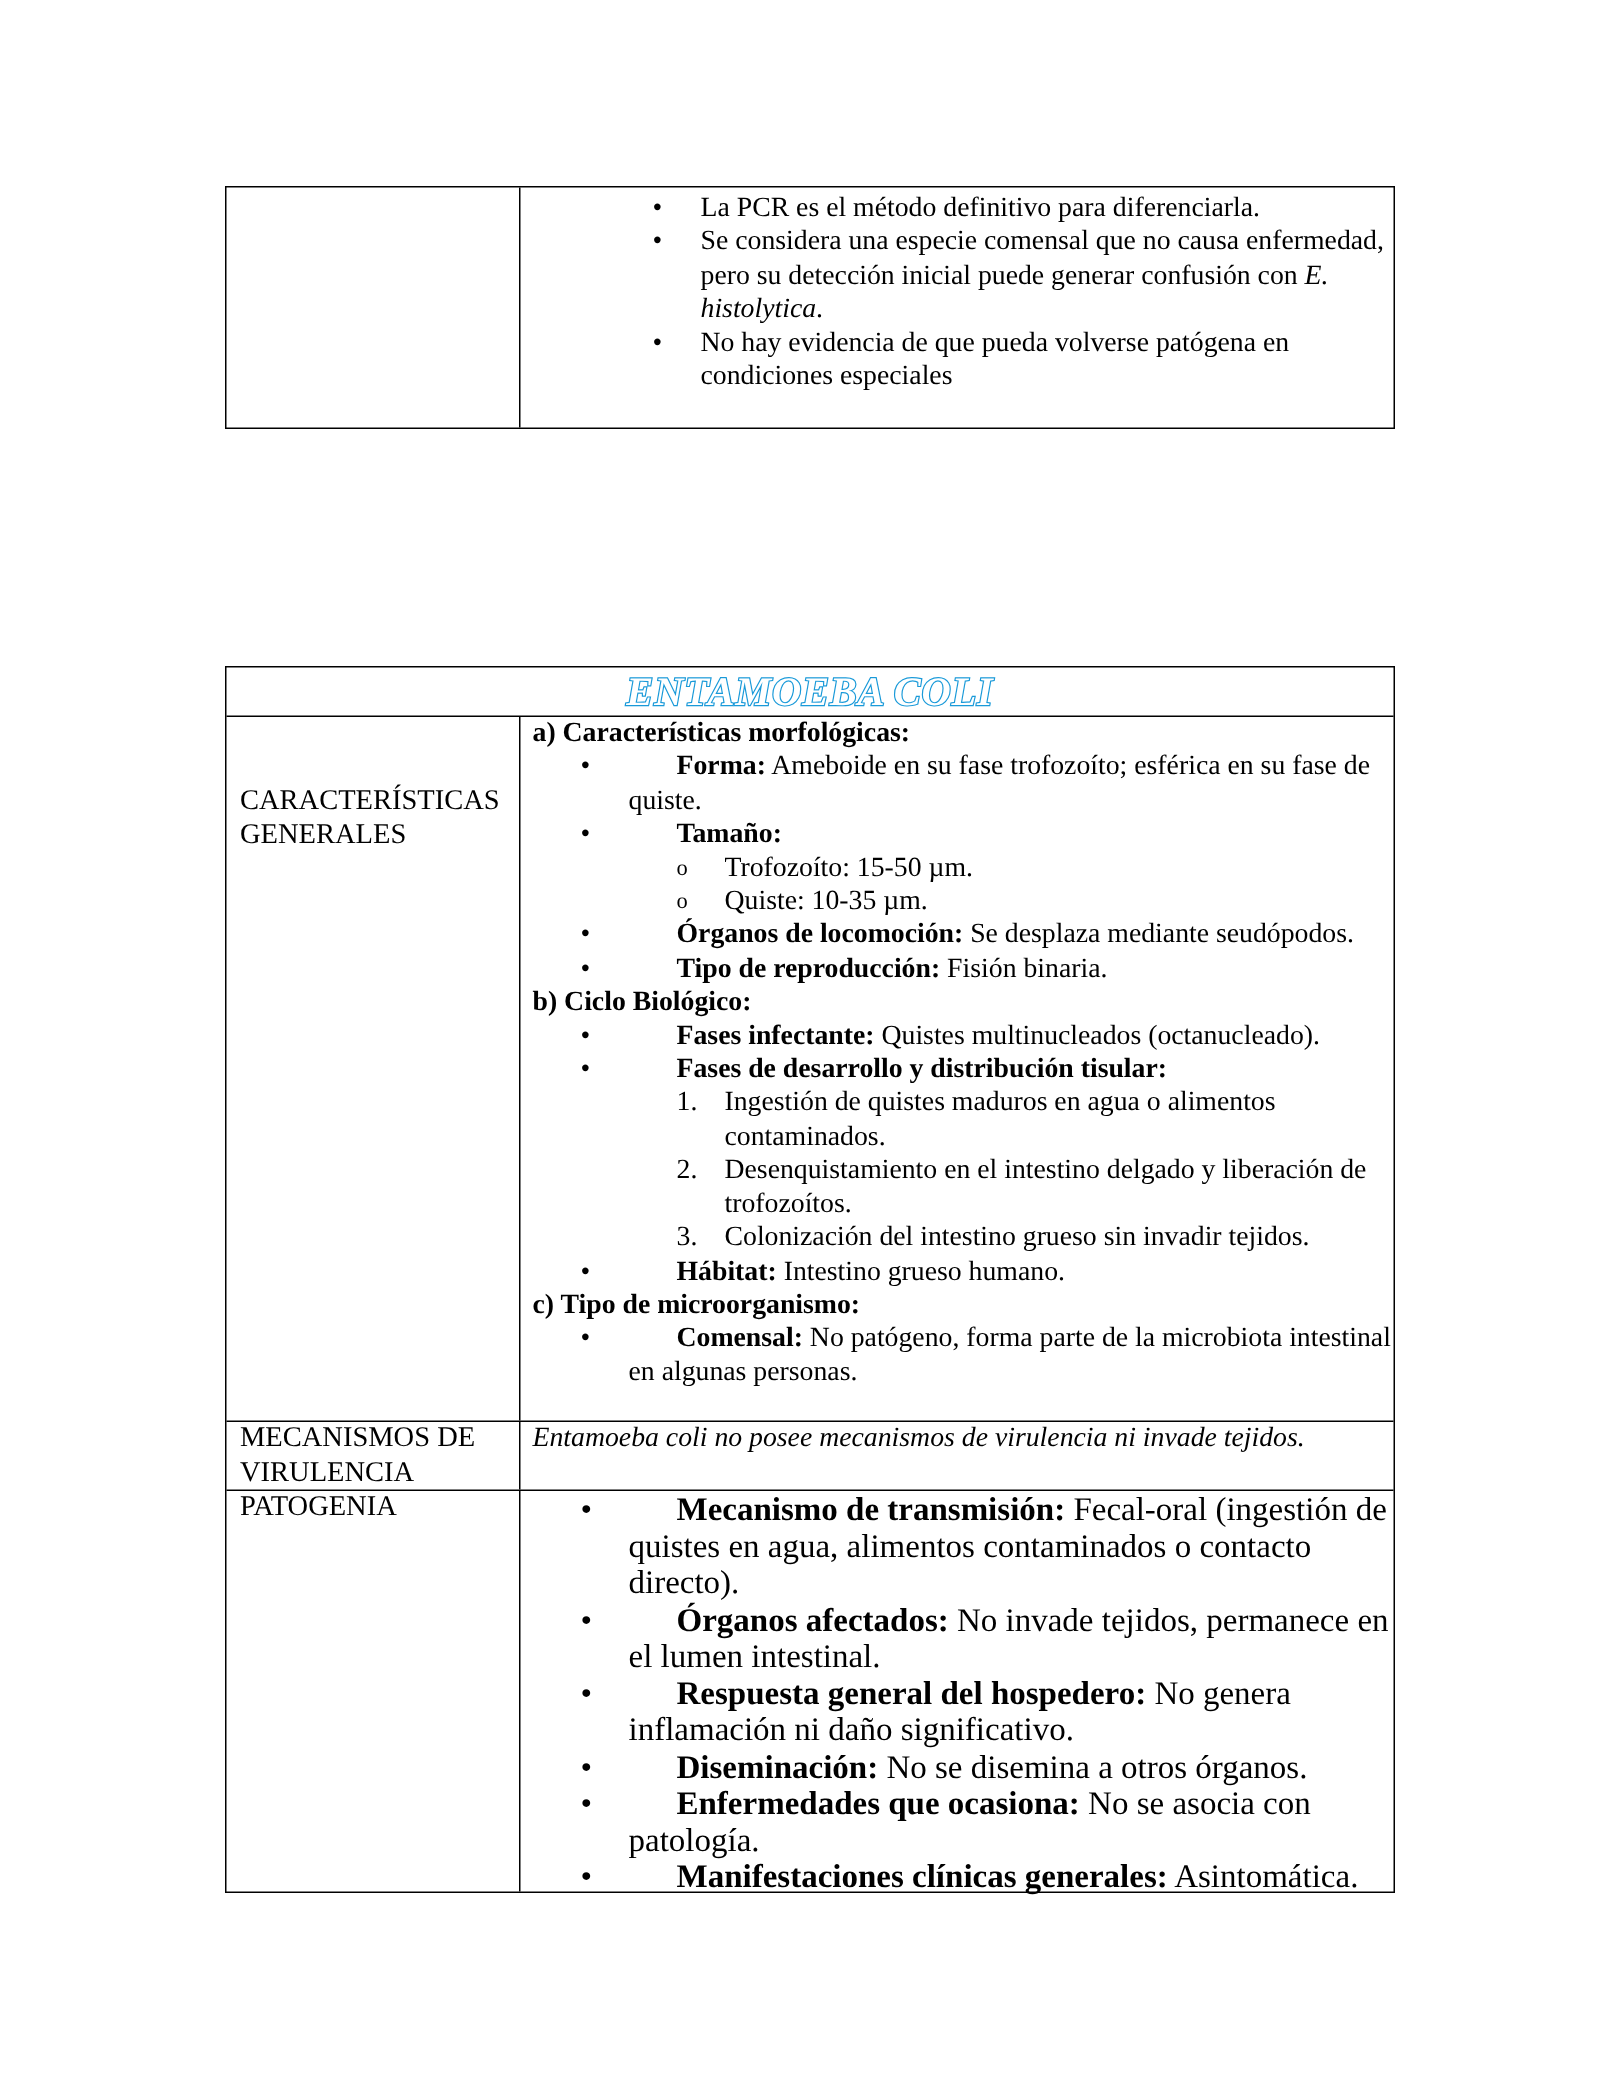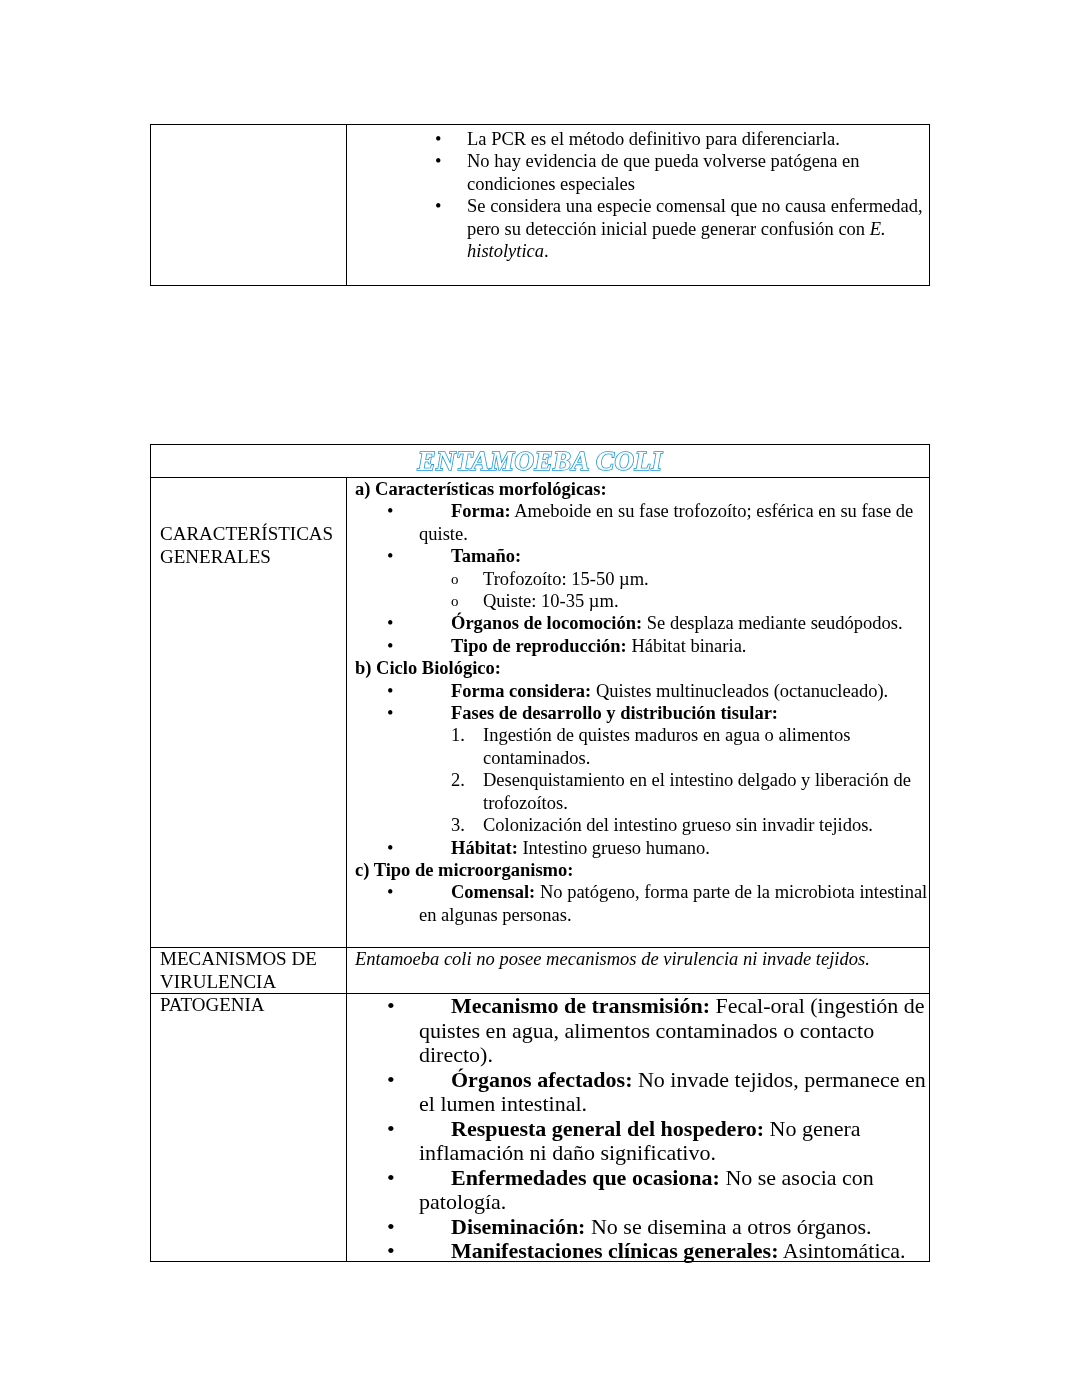--- a/index.html
+++ b/index.html
@@ -28,47 +28,47 @@
 </style>
 </head>
 <body>
 
 <div class="tbl" style="top:124px; height:162px;">
   <div class="row first" style="height:100%;gap:48px;">
     <div class="lcol"></div>
     <div class="rcol" style="padding-top:3px; line-height:22.4px;">
       <ul>
         <li class="bl"><span>La PCR es el método definitivo para diferenciarla.</span></li>
+        <li class="bl"><span>Se considera una especie comensal que no causa enfermedad, pero su detección inicial puede generar confusión con </span><i>E. histolytica</i><span>.</span></li>
         <li class="bl"><span>No hay evidencia de que pueda volverse patógena en condiciones especiales</span></li>
-        <li class="bl"><span>Se considera una especie comensal que no causa enfermedad, pero su detección inicial puede generar confusión con </span><i>E. histolytica</i><span>.</span></li>
       </ul>
     </div>
   </div>
 </div>
 
 <div class="tbl" style="top:444px; height:818px;">
   <div class="row first title-row">
     <div style="flex:1;"><span class="title">ENTAMOEBA COLI</span></div>
   </div>
 
   <div class="row" style="height:470px;">
     <div class="lcol" style="padding-top:45px;font-family:Liberation Serif, serif;">CARACTERÍSTICAS GENERALES</div>
     <div class="rcol" style="padding-top:0px;">
       <div class="sec">a) Características morfológicas:</div>
       <ul>
         <li class="bl"><b>Forma:</b><span> Ameboide en su fase trofozoíto; esférica en su fase de quiste.</span></li>
         <li class="bl"><b>Tamaño:</b></li>
         <li class="sub"><span>Trofozoíto: 15-50 µm.</span></li>
         <li class="sub"><span>Quiste: 10-35 µm.</span></li>
         <li class="bl"><b>Órganos de locomoción:</b><span> Se desplaza mediante seudópodos.</span></li>
-        <li class="bl"><b>Tipo de reproducción:</b><span> Hábitat binaria.</span></li>
+        <li class="bl"><b>Tipo de reproducción:</b><span> Fisión binaria.</span></li>
       </ul>
       <div class="sec">b) Ciclo Biológico:</div>
       <ul>
-        <li class="bl"><b>Forma considera:</b><span> Quistes multinucleados (octanucleado).</span></li>
+        <li class="bl"><b>Fases infectante:</b><span> Quistes multinucleados (octanucleado).</span></li>
         <li class="bl"><b>Fases de desarrollo y distribución tisular:</b></li>
         <li class="num"><span class="n">1.</span><span>Ingestión de quistes maduros en agua o alimentos contaminados.</span></li>
         <li class="num"><span class="n">2.</span><span>Desenquistamiento en el intestino delgado y liberación de trofozoítos.</span></li>
         <li class="num"><span class="n">3.</span><span>Colonización del intestino grueso sin invadir tejidos.</span></li>
         <li class="bl"><b>Hábitat:</b><span> Intestino grueso humano.</span></li>
       </ul>
       <div class="sec">c) Tipo de microorganismo:</div>
       <ul>
         <li class="bl"><b>Comensal:</b><span> No patógeno, forma parte de la microbiota intestinal en algunas personas.</span></li>
       </ul>
@@ -80,19 +80,19 @@
     <div class="rcol" style="padding-top:0px;"><i>Entamoeba coli no posee mecanismos de virulencia ni invade tejidos.</i></div>
   </div>
 
   <div class="row" style="flex:1; height:268px;">
     <div class="lcol">PATOGENIA</div>
     <div class="rcol" style="padding-top:0px;">
       <ul>
         <li class="bl big"><b>Mecanismo de transmisión:</b><span> Fecal-oral (ingestión de quistes en agua, alimentos contaminados o contacto directo).</span></li>
         <li class="bl big"><b>Órganos afectados:</b><span> No invade tejidos, permanece en el lumen intestinal.</span></li>
         <li class="bl big"><b>Respuesta general del hospedero:</b><span> No genera inflamación ni daño significativo.</span></li>
+        <li class="bl big"><b>Diseminación:</b><span> No se disemina a otros órganos.</span></li>
         <li class="bl big"><b>Enfermedades que ocasiona:</b><span> No se asocia con patología.</span></li>
-        <li class="bl big"><b>Diseminación:</b><span> No se disemina a otros órganos.</span></li>
         <li class="bl big"><b>Manifestaciones clínicas generales:</b><span> Asintomática.</span></li>
       </ul>
     </div>
   </div>
 </div>
 
 </body></html>

